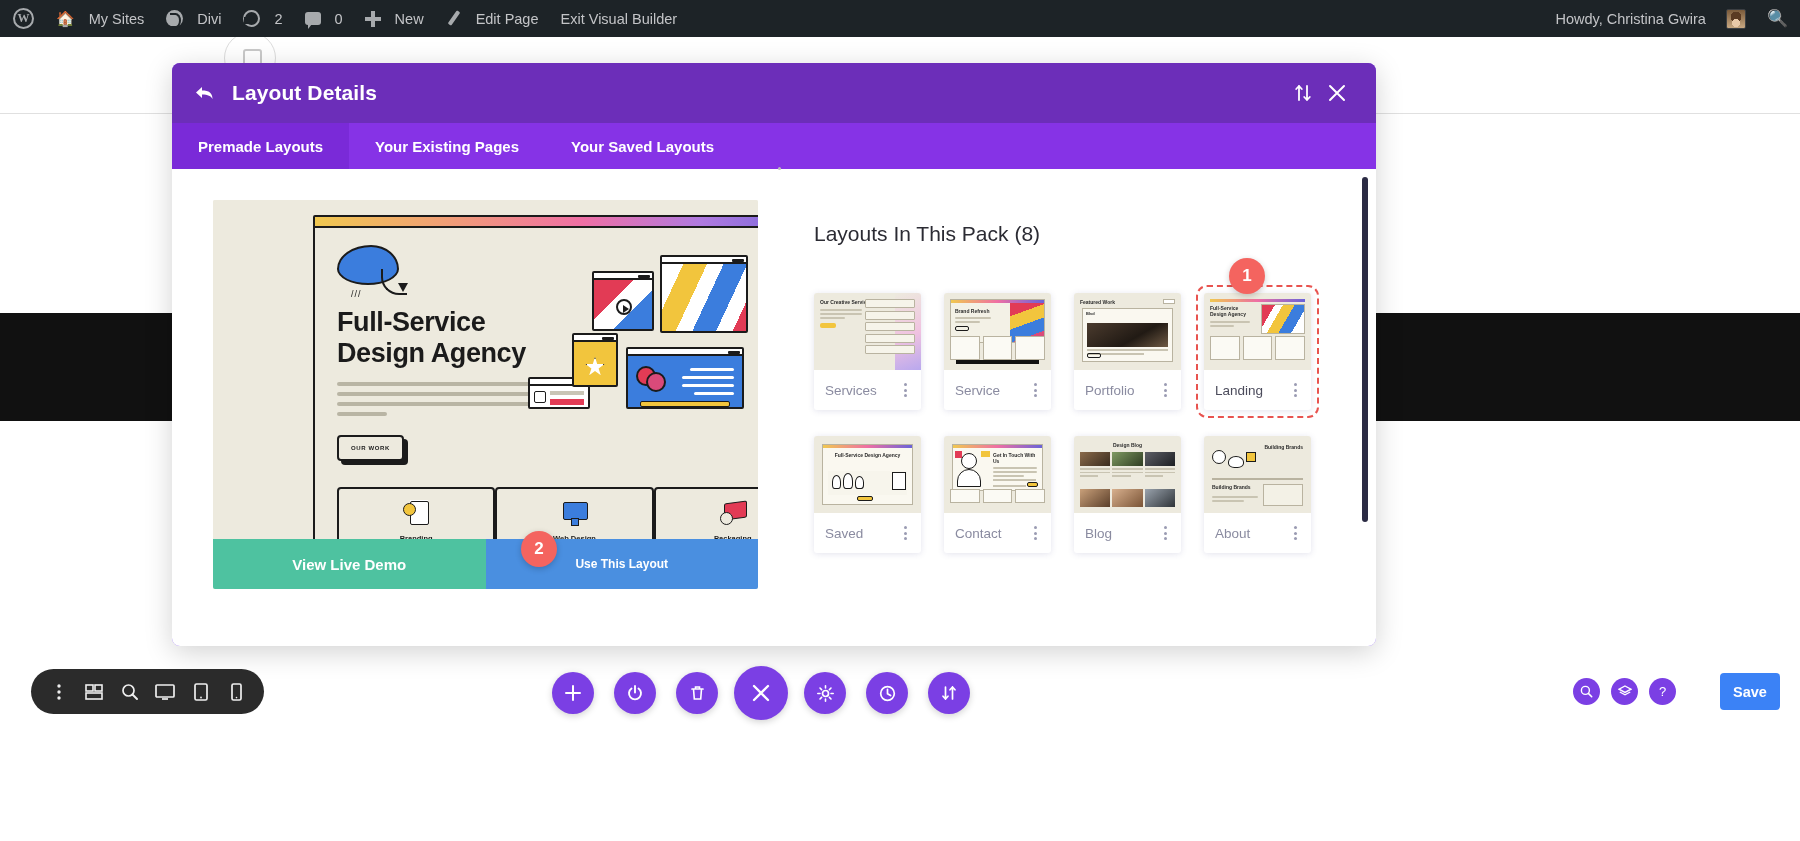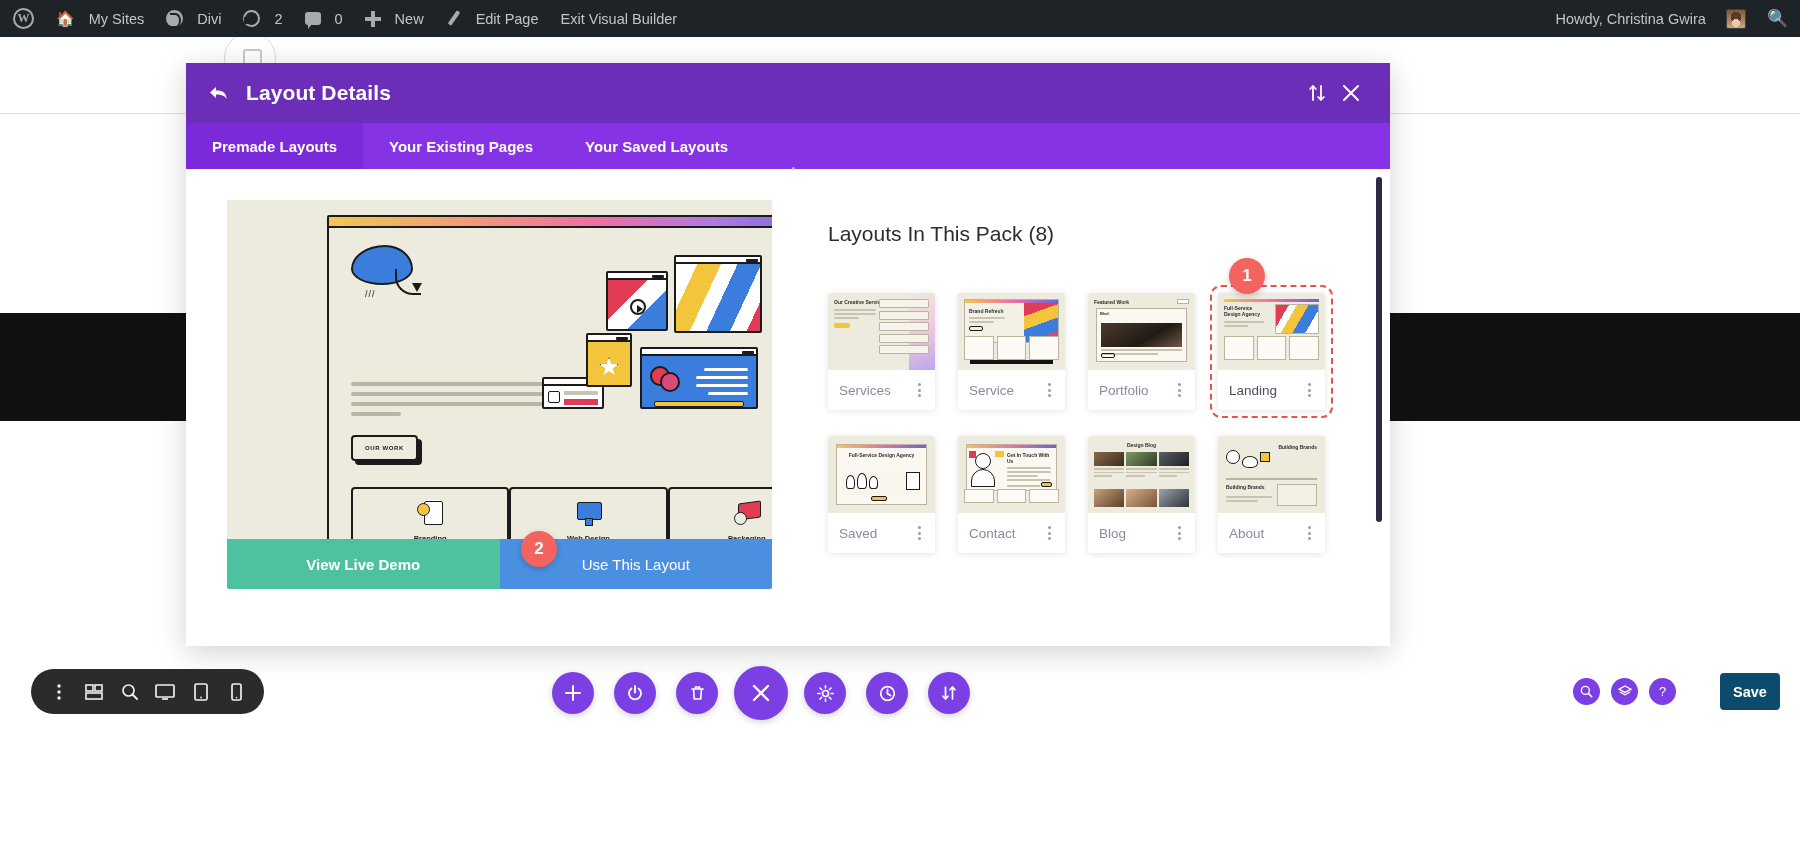--- a/index.html
+++ b/index.html
@@ -79,22 +79,22 @@
     position:absolute; left:224px; top:32px; width:52px; height:52px;
     border-radius:50%; background:#ffffff; border:1px solid #dcdcdc;
   }
   .builder-bubble::after{
     content:""; position:absolute; left:18px; top:16px; width:15px; height:20px;
     border:2px solid #c9c9c9; border-radius:3px;
   }
 
   
   .modal {
-    position:absolute; left:186px; top:63px; width:1204px; height:583px;
-    background:#8b5cf6; border-radius:0; overflow:hidden;
+    position:absolute; left:172px; top:63px; width:1204px; height:583px;
+    background:#8b5cf6; border-radius:8px; overflow:hidden;
     box-shadow:0 6px 28px rgba(0,0,0,.18);
   }
   .modal-header {
     height:60px; background:#6c2eb9;
     display:flex; align-items:center; padding:0 22px;
     color:#fff;
   }
   .back-arrow {
     width:22px;height:22px;position:relative;margin-right:16px;flex:0 0 auto;cursor:pointer;
   }
@@ -192,21 +192,21 @@
   .ic-brand::after{content:"";position:absolute;left:0px;top:3px;width:11px;height:11px;border-radius:50%;background:#f2c53d;border:1.5px solid #1b1b1b;}
   .ic-web::before{content:"";position:absolute;left:2px;top:2px;width:23px;height:16px;background:#3b7ddd;border:1.5px solid #1b1b1b;border-radius:2px;}
   .ic-web::after{content:"";position:absolute;left:10px;top:18px;width:6px;height:6px;background:#3b7ddd;border:1.5px solid #1b1b1b;}
   .ic-pack::before{content:"";position:absolute;left:4px;top:2px;width:21px;height:15px;background:#e23b55;border:1.5px solid #1b1b1b;border-radius:2px;transform:skewY(-8deg);}
   .ic-pack::after{content:"";position:absolute;left:0px;top:12px;width:11px;height:11px;border-radius:50%;background:#edeade;border:1.5px solid #1b1b1b;}
 
   .preview-actions { display:flex; height:50px; }
   .btn-demo { flex:1 1 50%; background:#4ec2a0; color:#fff; display:flex;align-items:center;justify-content:center;
     font-size:15px;font-weight:700;cursor:pointer;}
   .btn-use { flex:1 1 50%; background:#4a8fe0; color:#fff; display:flex;align-items:center;justify-content:center;
-    font-size:15px;font-weight:400;cursor:pointer;position:relative;}
+    font-size:12px;font-weight:700;cursor:pointer;position:relative;}
 
   
   .packs-col { flex:1 1 auto; padding:24px 30px 0 42px; position:relative; }
   .dot-top { position:absolute; left:6px; top:-2px; width:3px;height:3px;background:#bbb;border-radius:50%;}
   .packs-title { font-size:21px; color:#2b2b33; margin:29px 0 0 0; font-weight:400; }
 
   .grid { margin-top:47px; display:grid; grid-template-columns:repeat(4,107px); gap:26px 23px; position:relative;}
   .gitem { width:107px; background:#fff; border-radius:3px; box-shadow:0 1px 6px rgba(80,80,140,.16); position:relative; }
   .gthumb { height:77px; background:#edeade; border-radius:3px 3px 0 0; overflow:hidden; position:relative; }
   .gfoot { height:40px; display:flex;align-items:center;justify-content:space-between; padding:0 9px 0 11px; }
@@ -263,21 +263,21 @@
   }
   .ca.big{ width:54px;height:54px;margin:0 -4px; }
   .ca svg{display:block;}
 
   .right-actions{
     position:absolute; right:124px; top:678px; display:flex; align-items:center; gap:11px;
   }
   .ra{ width:27px;height:27px;border-radius:50%;background:#7b3fe4;color:#fff;display:flex;align-items:center;justify-content:center;cursor:pointer;font-size:13px;}
   .save-btn{
     position:absolute; right:20px; top:673px; width:60px;height:37px;border-radius:4px;
-    background:#0c4a6e; color:#fff; font-size:14.5px; font-weight:700;
+    background:#3b82f6; color:#fff; font-size:14.5px; font-weight:700;
     display:flex;align-items:center;justify-content:center;cursor:pointer;
   }
 </style>
 </head>
 <body>
 
 <div id="root">
 
   <div class="page-bg-rule"></div>
   <div class="page-dark-band"></div>
@@ -359,20 +359,24 @@
         <div class="preview-card">
           <div class="preview-art">
             <div class="mock-page">
               <div class="mock-topbar"></div>
 
               <div class="blob"></div>
               <div class="blob-tail"></div>
               <div class="blob-arrow"></div>
               <div class="blob-ticks">///</div>
 
+              <div class="mock-h1">
+                <div>Full-Service</div>
+                <div>Design Agency</div>
+              </div>
 
               <div class="mock-p">
                 <span></span>
                   <span></span>
                   <span></span>
                   <span></span>
               </div>
 
               <div class="mock-btn">OUR WORK</div>
 

